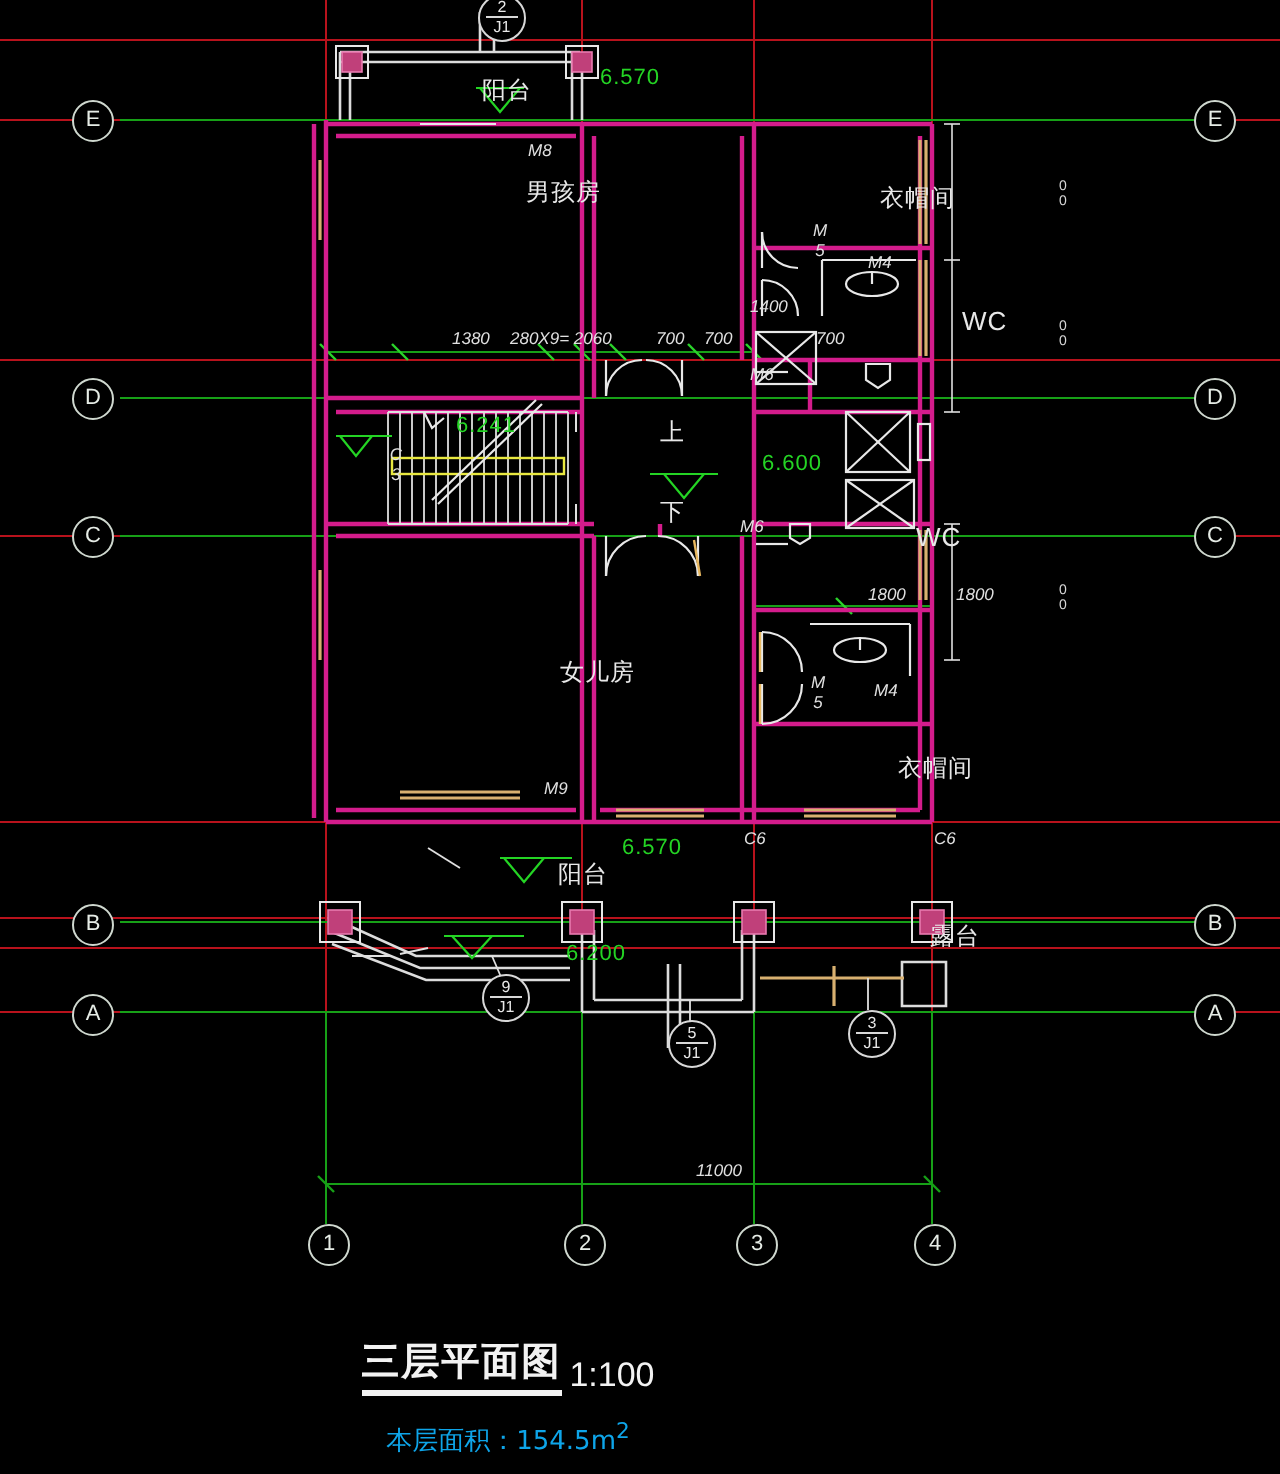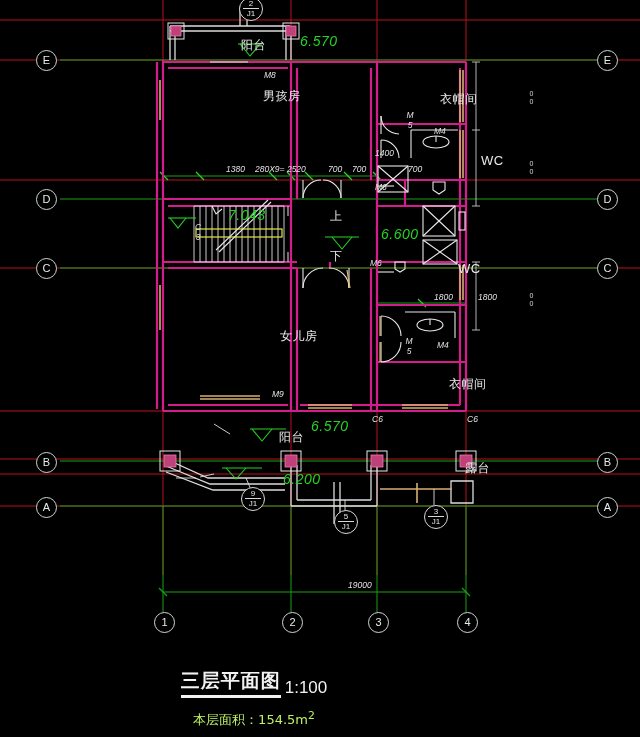--- a/index.html
+++ b/index.html
@@ -3,36 +3,36 @@
 <meta charset="utf-8">
 <style>
   html,body{margin:0;padding:0;background:#000;}
   body{width:640px;height:737px;overflow:hidden;
        font-family:"Liberation Sans","DejaVu Sans",sans-serif;}
   #plan{position:relative;width:640px;height:737px;background:#000;}
   .abs{position:absolute;}
   svg{display:block;}
   .lbl{position:absolute;color:#e8e8e8;font-size:11px;letter-spacing:0.5px;white-space:nowrap;padding-left:48px;}
   .lbl.cn{font-family:"DejaVu Sans","Liberation Sans",sans-serif;font-size:12px;}
-  .lbl.grn{color:#24d424;font-size:14px;font-style:italic;}
+  .lbl.grn{color:#24d424;font-size:11px;}
   .lbl.dim{color:#e0e0e0;font-size:8.5px;letter-spacing:0;font-style:italic;}
   .lbl.tiny{color:#d8d8d8;font-size:7px;}
   .lbl.vert{writing-mode:vertical-rl;text-orientation:upright;}
   .axcircle{position:absolute;width:19px;height:19px;border:1px solid #cfd8cf;border-radius:50%;
             color:#e6ece6;font-size:11px;line-height:18px;text-align:center;background:#000;}
   .bub{position:absolute;width:22px;height:22px;border:1px solid #d8d8d8;border-radius:50%;
        background:#000;color:#e8e8e8;font-size:8px;text-align:center;}
   .bub b{display:block;font-weight:normal;line-height:9px;height:9px;border-bottom:1px solid #d8d8d8;margin:1px 3px 0 3px;}
   .bub i{display:block;font-style:normal;line-height:10px;}
   #title{position:absolute;left:0;top:668px;width:508px;text-align:center;}
   #title .t1{display:inline-block;color:#f2f2f2;font-size:19px;font-weight:bold;
              font-family:"DejaVu Sans","Liberation Sans",sans-serif;border-bottom:3px solid #f2f2f2;
              padding-bottom:1px;letter-spacing:1px;}
   #title .t2{display:inline-block;color:#f2f2f2;font-size:17px;margin-left:4px;vertical-align:bottom;}
-  #title .t3{display:block;color:#bef264;font-size:13px;margin-top:11px;
+  #title .t3{display:block;color:#0ea5e9;font-size:13px;margin-top:11px;
              font-family:"DejaVu Sans","Liberation Sans",sans-serif;}
 </style>
 </head>
 <body>
 
 <div id="plan">
 
   <svg class="abs" style="left:0;top:0" width="640" height="737">
 
     <g stroke="#b8121c" stroke-width="1">
@@ -363,21 +363,21 @@
   <div class="lbl cn" style="left:215px;top:88px">男孩房</div>
   <div class="lbl cn" style="left:392px;top:91px">衣帽间</div>
   <div class="lbl cn" style="left:232px;top:328px">女儿房</div>
   <div class="lbl cn" style="left:401px;top:376px">衣帽间</div>
   <div class="lbl cn" style="left:231px;top:429px">阳台</div>
   <div class="lbl cn" style="left:417px;top:460px">露台</div>
   <div class="lbl" style="left:433px;top:153px;font-size:13px">WC</div>
   <div class="lbl" style="left:410px;top:261px;font-size:13px">WC</div>
 
   <div class="lbl grn" style="left:252px;top:33px">6.570</div>
-  <div class="lbl grn" style="left:180px;top:207px">7.043</div>
+  <div class="lbl grn" style="left:180px;top:207px">6.241</div>
   <div class="lbl grn" style="left:333px;top:226px">6.600</div>
   <div class="lbl grn" style="left:263px;top:418px">6.570</div>
   <div class="lbl grn" style="left:235px;top:471px">6.200</div>
 
   <div class="lbl cn" style="left:282px;top:208px">上</div>
   <div class="lbl cn" style="left:282px;top:248px">下</div>
 
   <div class="lbl dim" style="left:216px;top:70px">M8</div>
   <div class="lbl dim vert" style="left:357px;top:110px">M5</div>
   <div class="lbl dim" style="left:386px;top:126px">M4</div>
@@ -385,28 +385,28 @@
   <div class="lbl dim" style="left:322px;top:258px">M6</div>
   <div class="lbl dim vert" style="left:356px;top:336px">M5</div>
   <div class="lbl dim" style="left:389px;top:340px">M4</div>
   <div class="lbl dim" style="left:224px;top:389px">M9</div>
 
   <div class="lbl dim vert" style="left:145px;top:222px">C3</div>
   <div class="lbl dim" style="left:324px;top:414px">C6</div>
   <div class="lbl dim" style="left:419px;top:414px">C6</div>
 
   <div class="lbl dim" style="left:178px;top:164px">1380</div>
-  <div class="lbl dim" style="left:207px;top:164px">280X9= 2520</div>
+  <div class="lbl dim" style="left:207px;top:164px">280X9= 2060</div>
   <div class="lbl dim" style="left:280px;top:164px">700</div>
   <div class="lbl dim" style="left:304px;top:164px">700</div>
   <div class="lbl dim" style="left:327px;top:148px">1400</div>
   <div class="lbl dim" style="left:360px;top:164px">700</div>
   <div class="lbl dim" style="left:386px;top:292px">1800</div>
   <div class="lbl dim" style="left:430px;top:292px">1800</div>
-  <div class="lbl dim" style="left:300px;top:580px">19000</div>
+  <div class="lbl dim" style="left:300px;top:580px">11000</div>
 
   <div class="lbl tiny vert" style="left:480px;top:90px">00</div>
   <div class="lbl tiny vert" style="left:480px;top:160px">00</div>
   <div class="lbl tiny vert" style="left:480px;top:292px">00</div>
 
   <div id="title">
     <span class="t1">三层平面图</span><span class="t2">1:100</span>
     <span class="t3"><span>本层面积：154.5m</span><sup>2</sup></span>
   </div>
 

